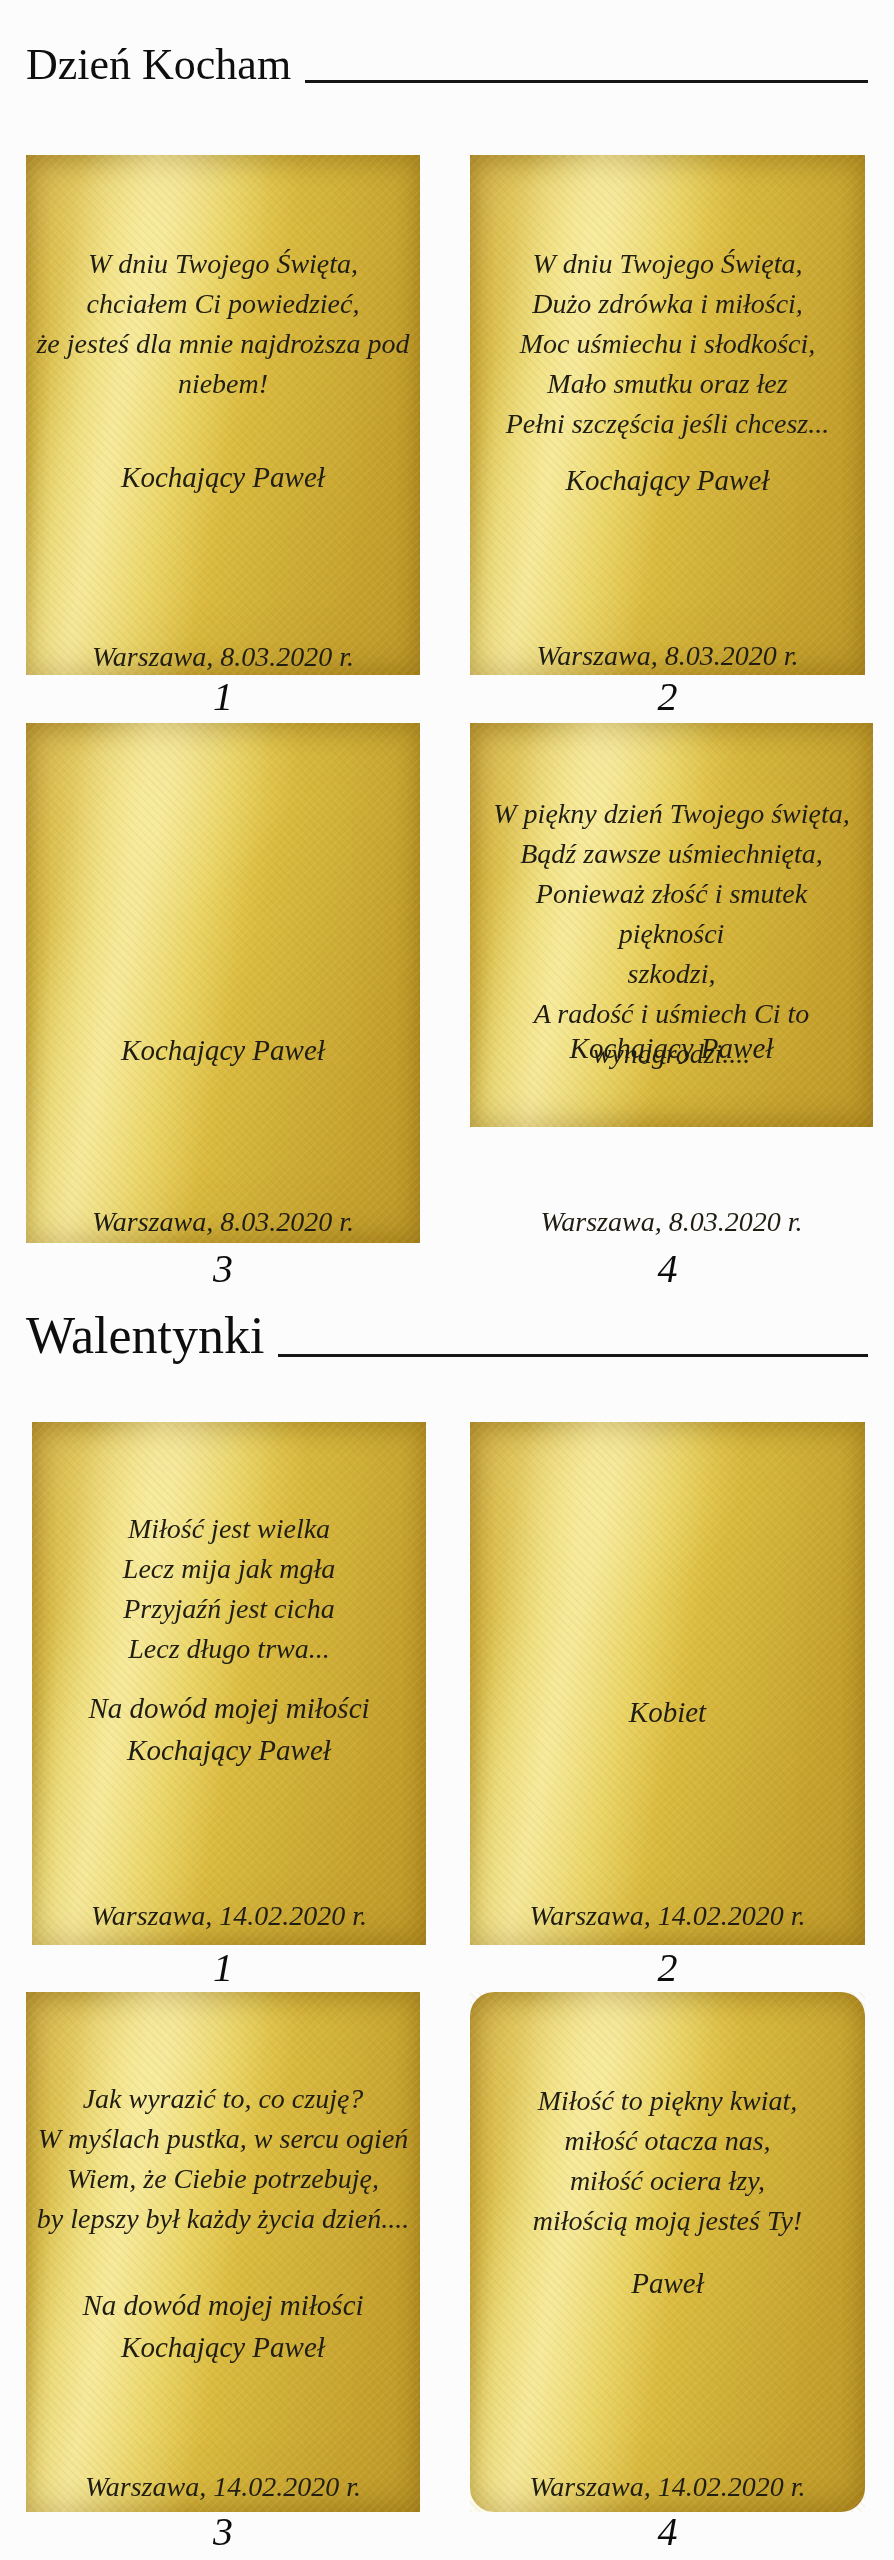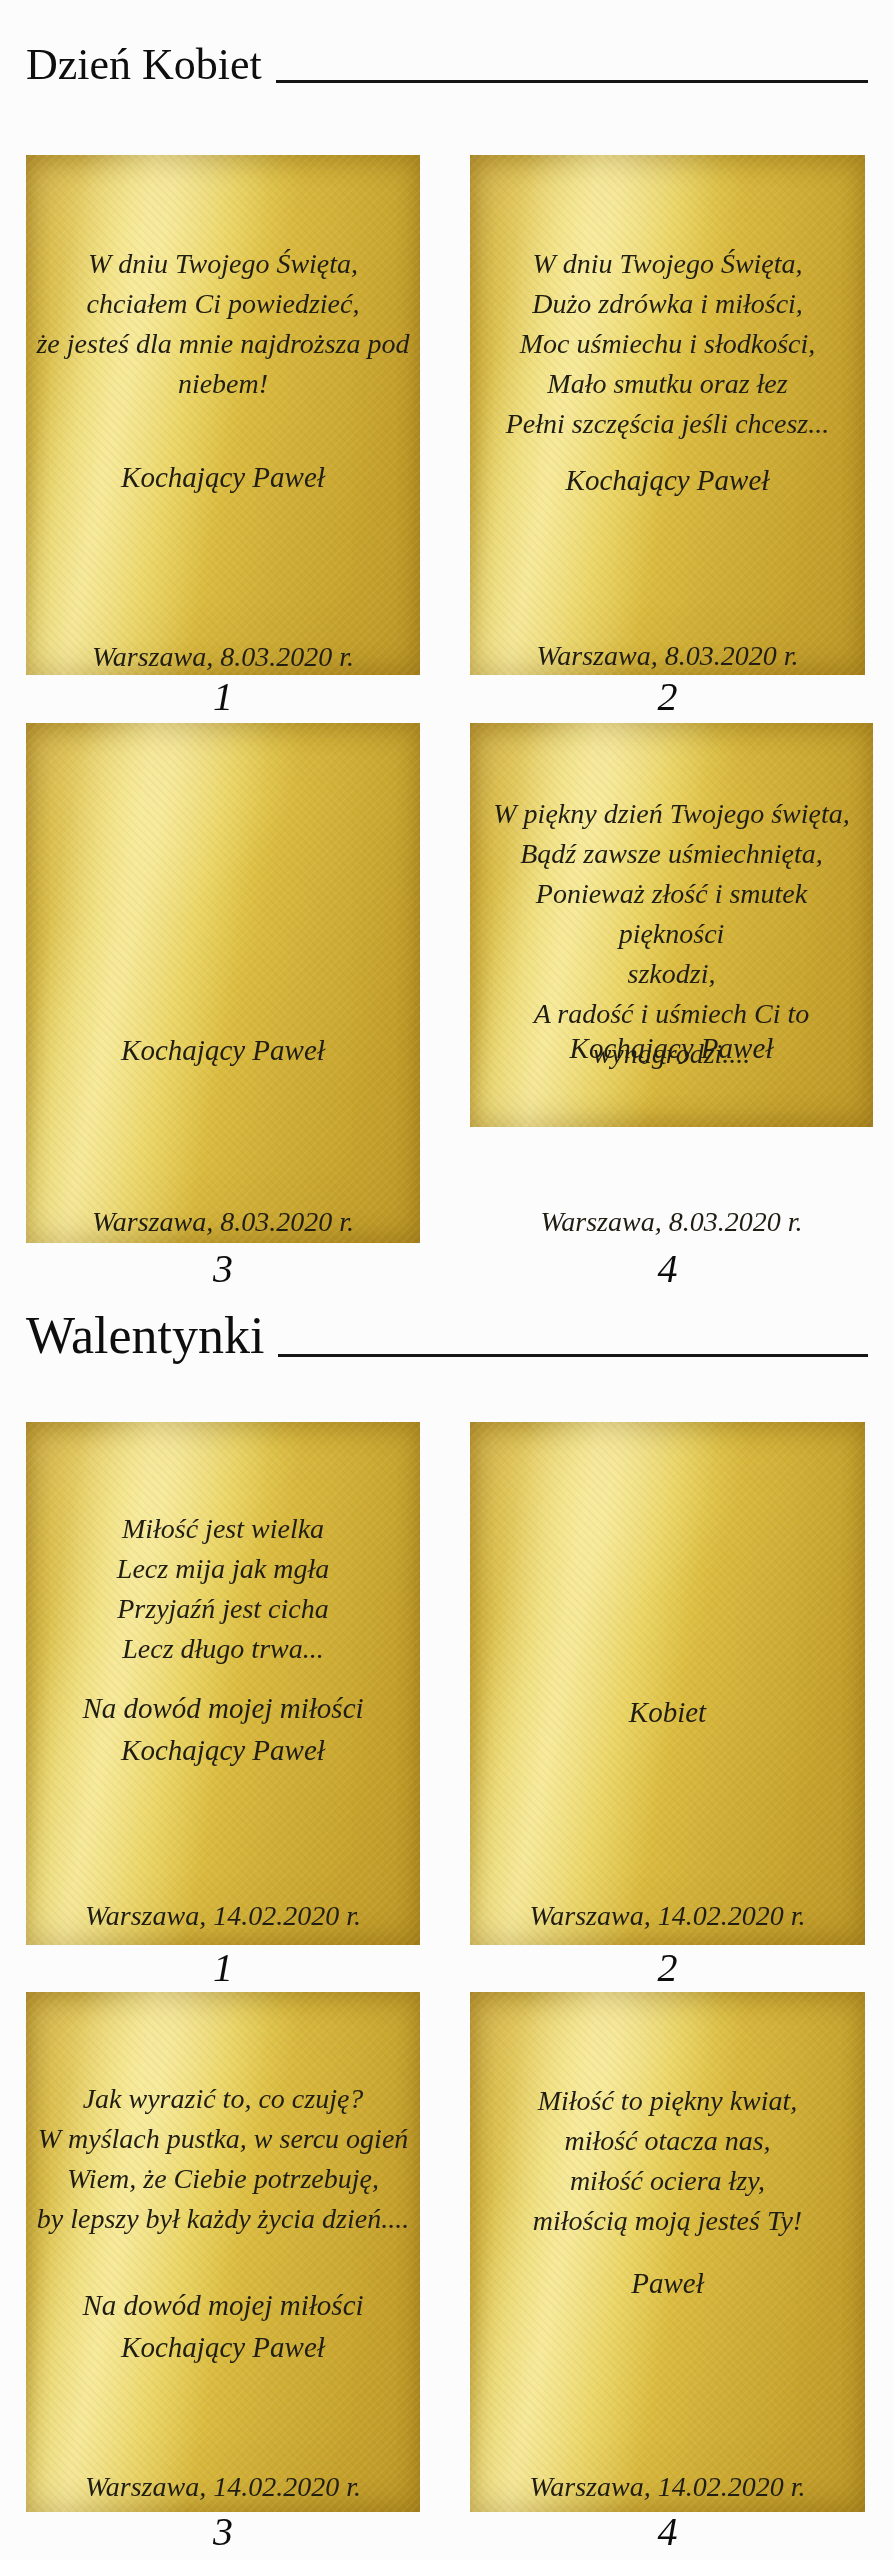--- a/index.html
+++ b/index.html
@@ -70,24 +70,24 @@
   }
   .card .poem{font-size:28px;line-height:40px;}
   .card .sig{font-size:29px;line-height:42px;}
   .card .date{font-size:28px;line-height:36px;margin-top:32px;}
 
   
   .pos-dk1{left:26px;top:155px;width:394px;height:520px;}
   .pos-dk2{left:470px;top:155px;width:395px;height:520px;}
   .pos-dk3{left:26px;top:723px;width:394px;height:520px;}
   .pos-dk4{left:470px;top:723px;width:395px;height:404px;padding-left:8px;}
-  .pos-w1{left:26px;top:1422px;width:394px;height:523px;}
+  .pos-w1{left:32px;top:1422px;width:394px;height:523px;}
   .pos-w2{left:470px;top:1422px;width:395px;height:523px;}
   .pos-w3{left:26px;top:1992px;width:394px;height:520px;}
-  .pos-w4{left:470px;top:1992px;width:395px;height:520px;}
+  .pos-w4{left:470px;top:1992px;width:395px;height:520px;border-radius:24px;}
 
   
   .c1 .poem{top:89px;}  .c1 .sig{top:301px;} .c1 .date{top:452px;}
   .c2 .poem{top:89px;}  .c2 .sig{top:304px;} .c2 .date{top:451px;}
   .c3 .poem{top:114px;} .c3 .sig{top:306px;} .c3 .date{top:449px;}
   .c4 .poem{top:71px;}  .c4 .sig{top:304px;} .c4 .date{top:449px;}
   .c5 .poem{top:87px;}  .c5 .sig{top:265px;} .c5 .date{top:444px;}
   .c6 .poem{top:84px;}  .c6 .sig{top:269px;} .c6 .date{top:444px;}
   .c7 .poem{top:87px;}  .c7 .sig{top:292px;} .c7 .date{top:445px;}
   .c8 .poem{top:89px;}  .c8 .sig{top:270px;} .c8 .date{top:445px;}
@@ -102,21 +102,21 @@
   .numcol-r{left:470px;width:395px;}
   .numrow-1{top:675px;}
   .numrow-2{top:1247px;}
   .numrow-3{top:1946px;}
   .numrow-4{top:2510px;}
 </style>
 </head>
 <body>
 
 <div class="section-header hdr-1">
-  <span class="title">Dzień Kobiet</span>
+  <span class="title">Dzień Kocham</span>
   <span class="rule"></span>
 </div>
 
 <div class="card pos-dk1 c1">
   <div class="poem">W dniu Twojego Święta,
 chciałem Ci powiedzieć,
 że jesteś dla mnie najdroższa pod
 niebem!</div>
   <div class="sig">Kochający Paweł</div>
   <div class="date">Warszawa, 8.03.2020 r.</div>

